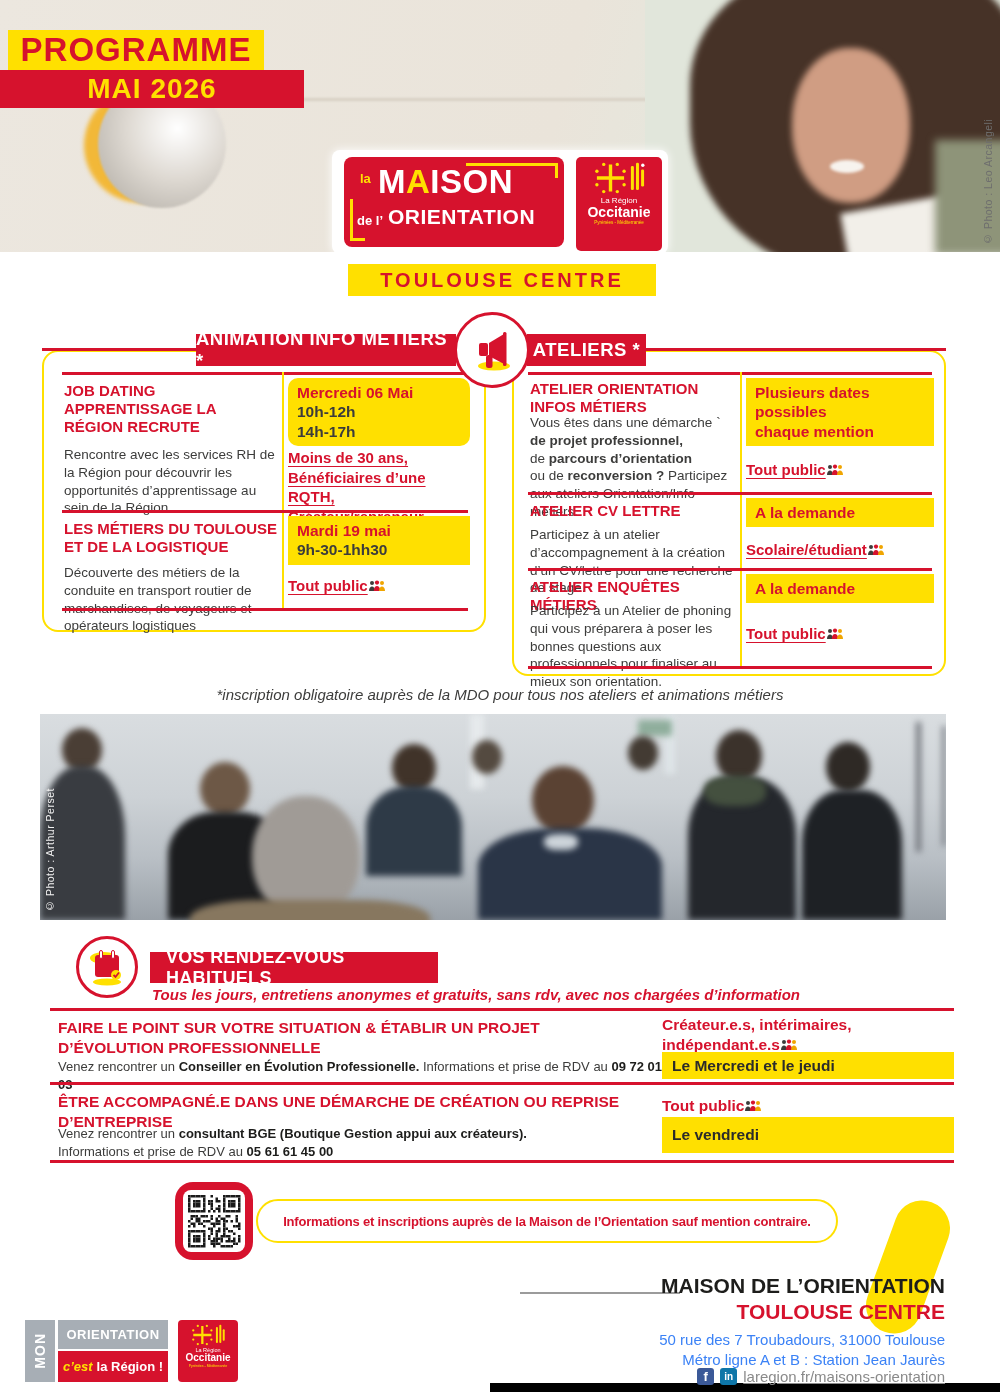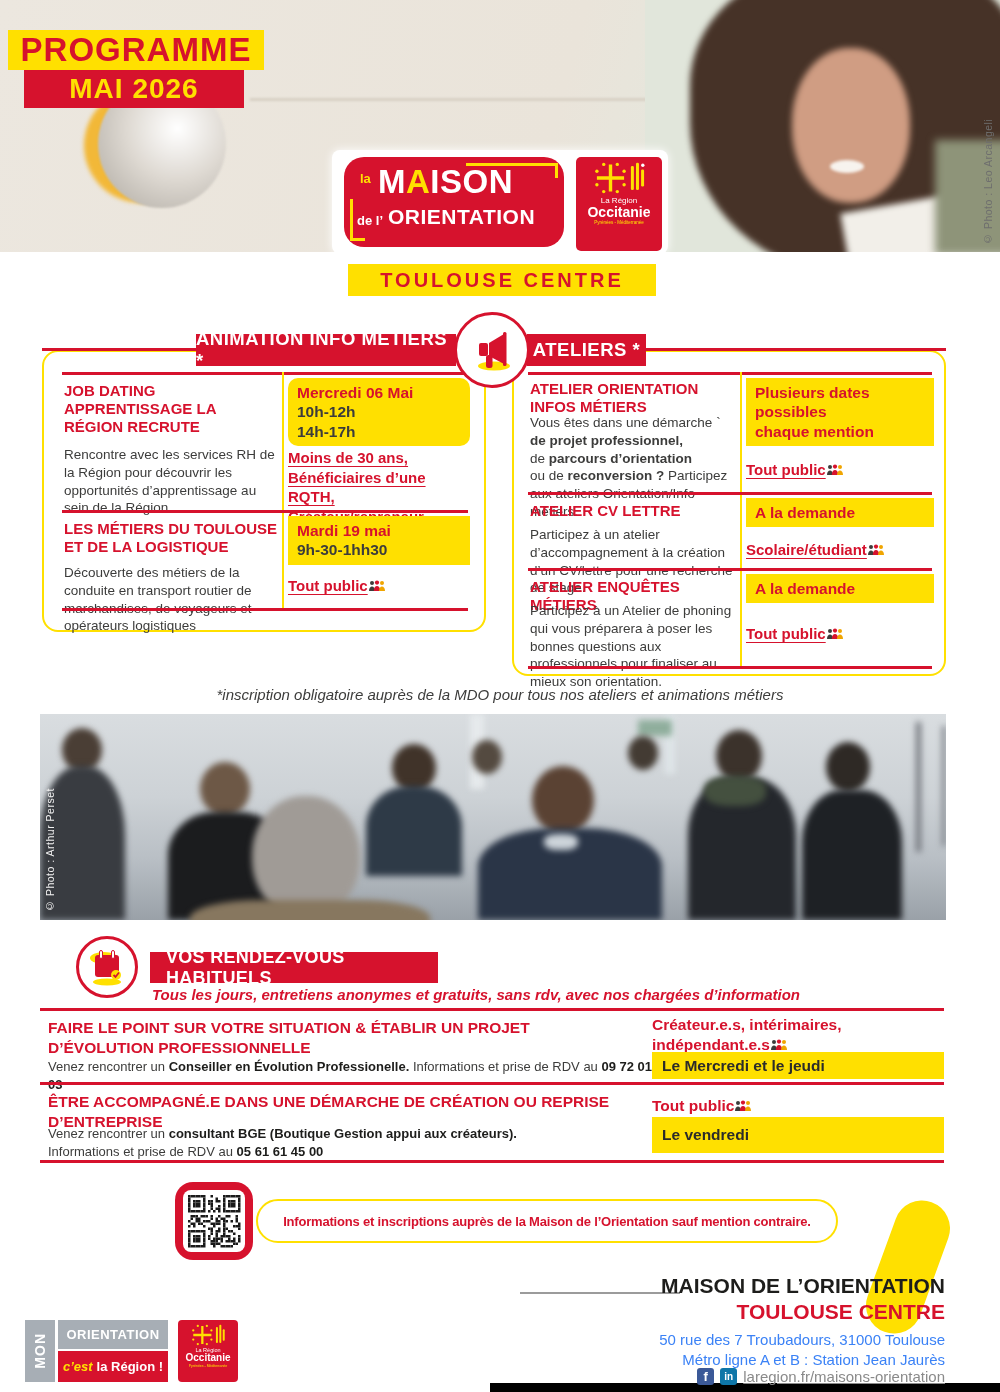--- a/index.html
+++ b/index.html
@@ -20,27 +20,27 @@
   .w-face{position:absolute;left:792px;top:48px;width:118px;height:155px;background:#d09d83;border-radius:48%;filter:blur(3px);}
   .w-smile{position:absolute;left:830px;top:160px;width:34px;height:13px;background:#f7f3ee;border-radius:50%;filter:blur(1.5px);}
   .w-top{position:absolute;left:845px;top:198px;width:175px;height:70px;background:#f2efe9;transform:rotate(-10deg);filter:blur(3px);}
   .w-card{position:absolute;left:935px;top:140px;width:75px;height:115px;background:#8e9479;filter:blur(4px);}
   .vtext{writing-mode:vertical-rl;transform:rotate(180deg);letter-spacing:.5px;}
   #credit-top{position:absolute;right:6px;top:95px;height:150px;font-size:10.5px;color:#6e6e6e;}
 
   #banner-prog{position:absolute;left:8px;top:30px;width:256px;height:40px;background:#ffe000;
         display:flex;align-items:center;justify-content:center;}
   #banner-prog span{color:#d6122d;font-size:33px;font-weight:900;letter-spacing:1px;}
-  #banner-mai{position:absolute;left:0;top:70px;width:220px;height:38px;background:#d6122d;
-        display:flex;align-items:center;justify-content:center;margin-left:24px;}
+  #banner-mai{position:absolute;left:0;top:70px;width:304px;height:38px;background:#d6122d;
+        display:flex;align-items:center;justify-content:center;}
   #banner-mai span{color:#ffe000;font-size:28px;font-weight:900;letter-spacing:1px;}
 
   
   #logo-strip{position:absolute;left:332px;top:150px;width:336px;height:104px;background:#fff;border-radius:8px;box-shadow:0 0 10px #ffffff;}
-  #mdo-logo{position:absolute;left:344px;top:157px;width:220px;height:90px;background:#d6122d;border-radius:20px;}
+  #mdo-logo{position:absolute;left:344px;top:157px;width:220px;height:90px;background:#d6122d;border-radius:8px;}
   #mdo-logo .la{position:absolute;left:16px;top:14px;color:#ffe000;font-size:13px;font-weight:900;}
   #mdo-logo .maison{position:absolute;left:34px;top:6px;color:#fff;font-size:33px;font-weight:900;letter-spacing:.5px;}
   #mdo-logo .maison .ya{color:#ffe000;}
   #mdo-logo .del{position:absolute;left:13px;top:56px;color:#fff;font-size:13px;font-weight:700;}
   #mdo-logo .orient{position:absolute;left:44px;top:48px;color:#fff;font-size:21px;font-weight:900;letter-spacing:.5px;}
   #mdo-logo .deco-tr{position:absolute;right:6px;top:6px;width:92px;height:15px;border-top:3px solid #ffe000;border-right:3px solid #ffe000;}
   #mdo-logo .deco-bl{position:absolute;left:6px;bottom:6px;width:15px;height:42px;border-left:3px solid #ffe000;border-bottom:3px solid #ffe000;}
   #occ-logo{position:absolute;left:576px;top:157px;width:86px;height:94px;background:#d6122d;border-radius:5px;
         display:flex;flex-direction:column;align-items:center;padding-top:4px;}
   #occ-logo .t1{color:#fff;font-size:8px;margin-top:1px;}
@@ -119,21 +119,21 @@
   
   #rdv-circ{position:absolute;left:76px;top:936px;width:62px;height:62px;background:#fff;border:3.5px solid #d6122d;
         border-radius:50%;display:flex;align-items:center;justify-content:center;}
   #rdv-banner{position:absolute;left:150px;top:952px;width:288px;height:31px;background:#d6122d;
         display:flex;align-items:center;padding-left:16px;}
   #rdv-banner span{color:#fff;font-size:18px;font-weight:900;letter-spacing:.3px;}
   #rdv-sub{position:absolute;left:152px;top:986px;width:800px;color:#d6122d;font-size:15px;
         font-weight:800;font-style:italic;}
 
   
-  #btable{position:absolute;left:40px;top:1008px;width:904px;height:110px;text-decoration:underline;}
+  #btable{position:absolute;left:50px;top:1008px;width:904px;height:110px;text-decoration:underline;}
   #bt-l0{left:0;top:0;width:904px;} #bt-l1{left:0;top:74px;width:904px;} #bt-l2{left:0;top:152px;width:904px;}
   .bt-title{position:absolute;color:#d6122d;font-size:15.5px;font-weight:900;line-height:1.3;width:565px;}
   .bt-body{position:absolute;font-size:13px;color:#3c3c3b;line-height:1.4;width:640px;}
   .bt-body b{color:#1d1d1b;}
   .bt-aud{position:absolute;left:612px;color:#d6122d;font-size:15.5px;font-weight:800;line-height:1.3;width:292px;}
   .bt-sched{position:absolute;left:612px;width:292px;background:#ffe000;color:#2b2b2a;font-size:15.5px;
         font-weight:800;display:flex;align-items:center;padding-left:10px;}
   #bt-r1-title{left:8px;top:10px;} #bt-r1-body{left:8px;top:50px;}
   #bt-r1-aud{top:7px;} #bt-r1-sched{top:44px;height:27px;}
   #bt-r2-title{left:8px;top:84px;} #bt-r2-body{left:8px;top:117px;}

